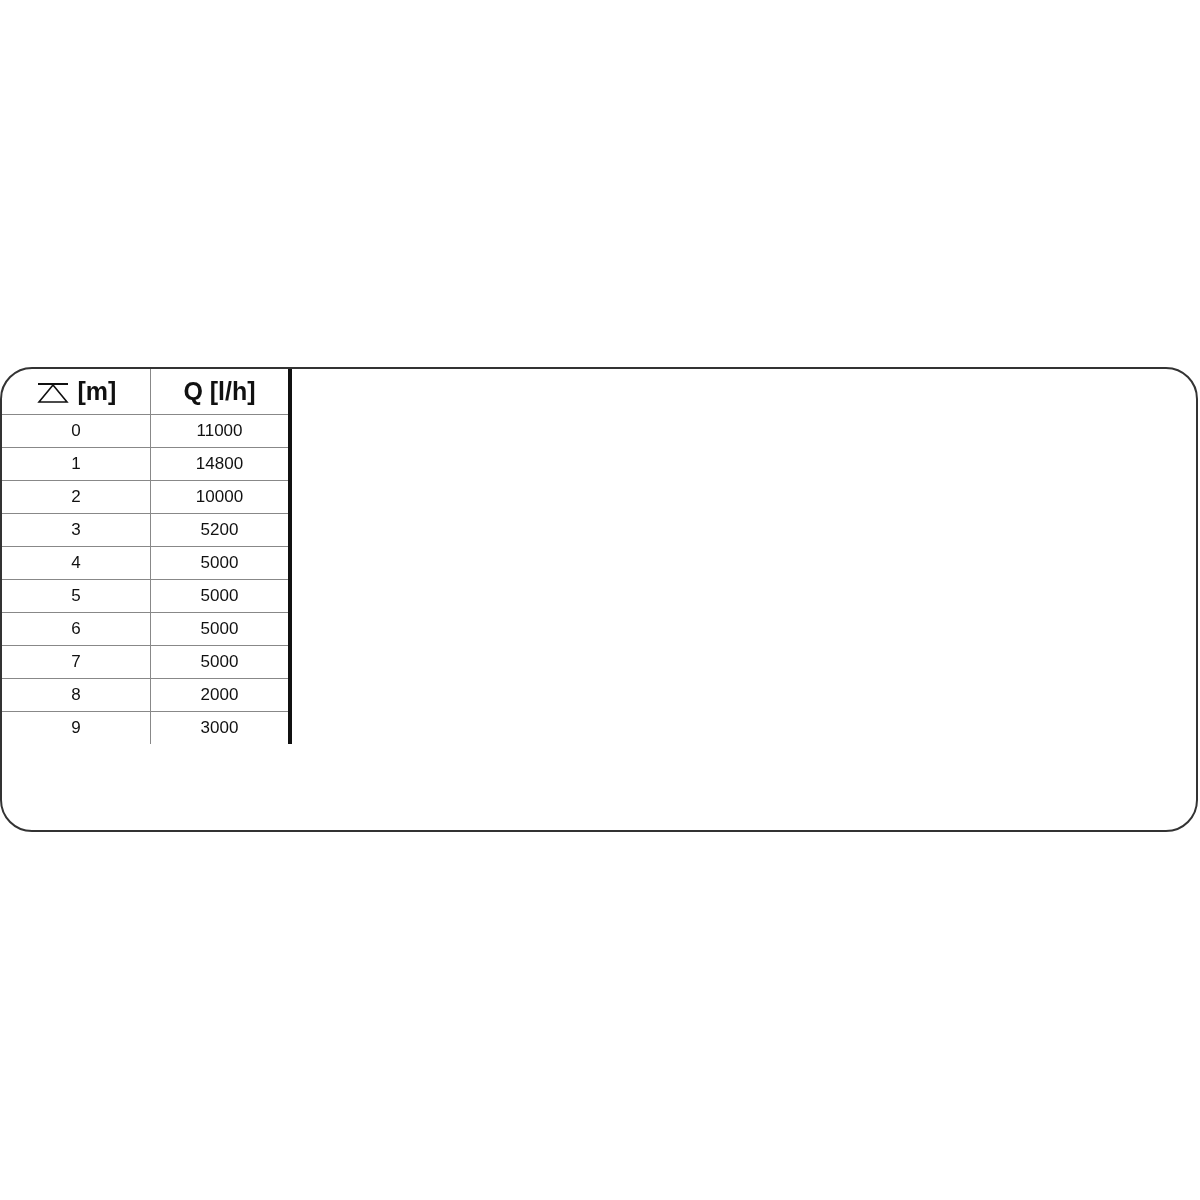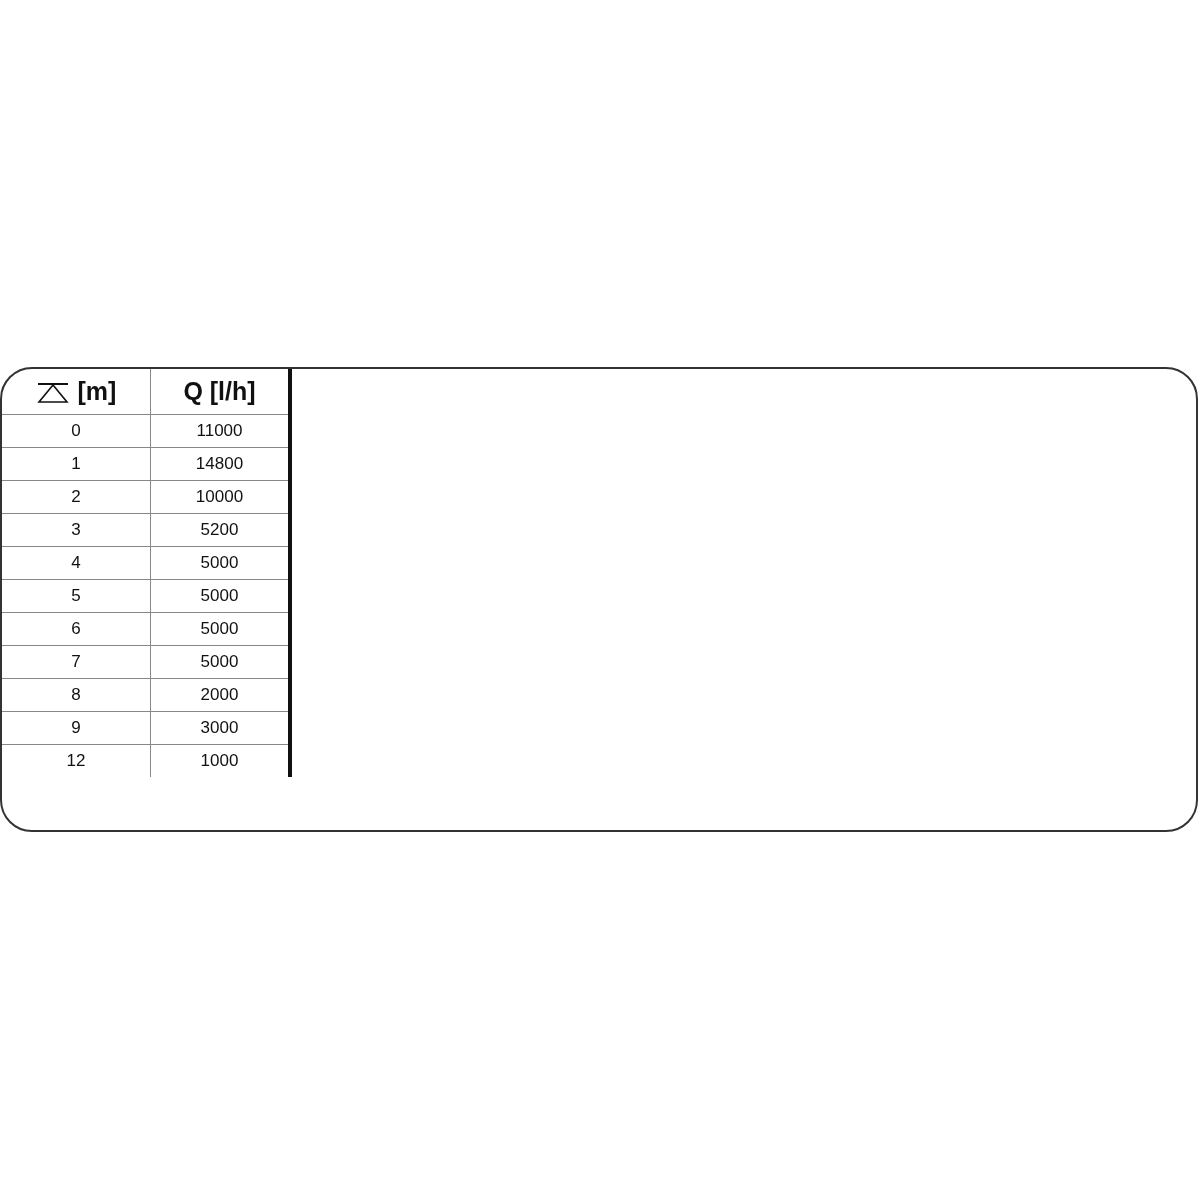--- a/index.html
+++ b/index.html
@@ -68,24 +68,20 @@
             <td>5000</td>
           </tr>
           <tr>
             <td>8</td>
             <td>2000</td>
           </tr>
           <tr>
             <td>9</td>
             <td>3000</td>
           </tr>
-          <tr>
-            <td>12</td>
-            <td>1000</td>
-          </tr>
         </tbody>
     </table>
   </div>
 
   <svg id="diagram" width="1196" height="463" viewBox="0 -367 1196 463">
     <defs>
       <pattern id="hatch" patternUnits="userSpaceOnUse" width="14" height="14" patternTransform="rotate(45)">
         <line x1="0" y1="0" x2="0" y2="14" stroke="#111" stroke-width="1.6"></line>
       </pattern>
     </defs>

